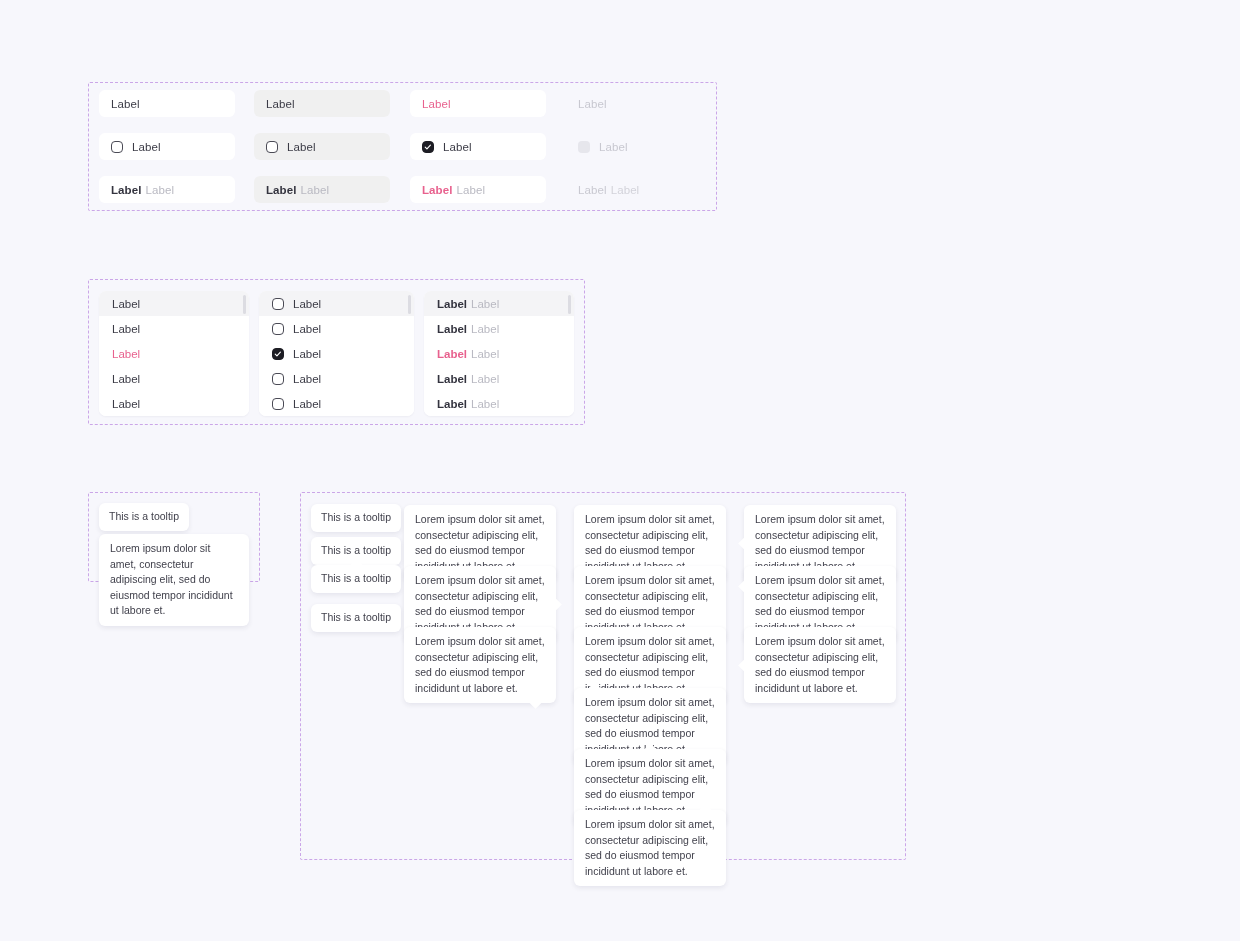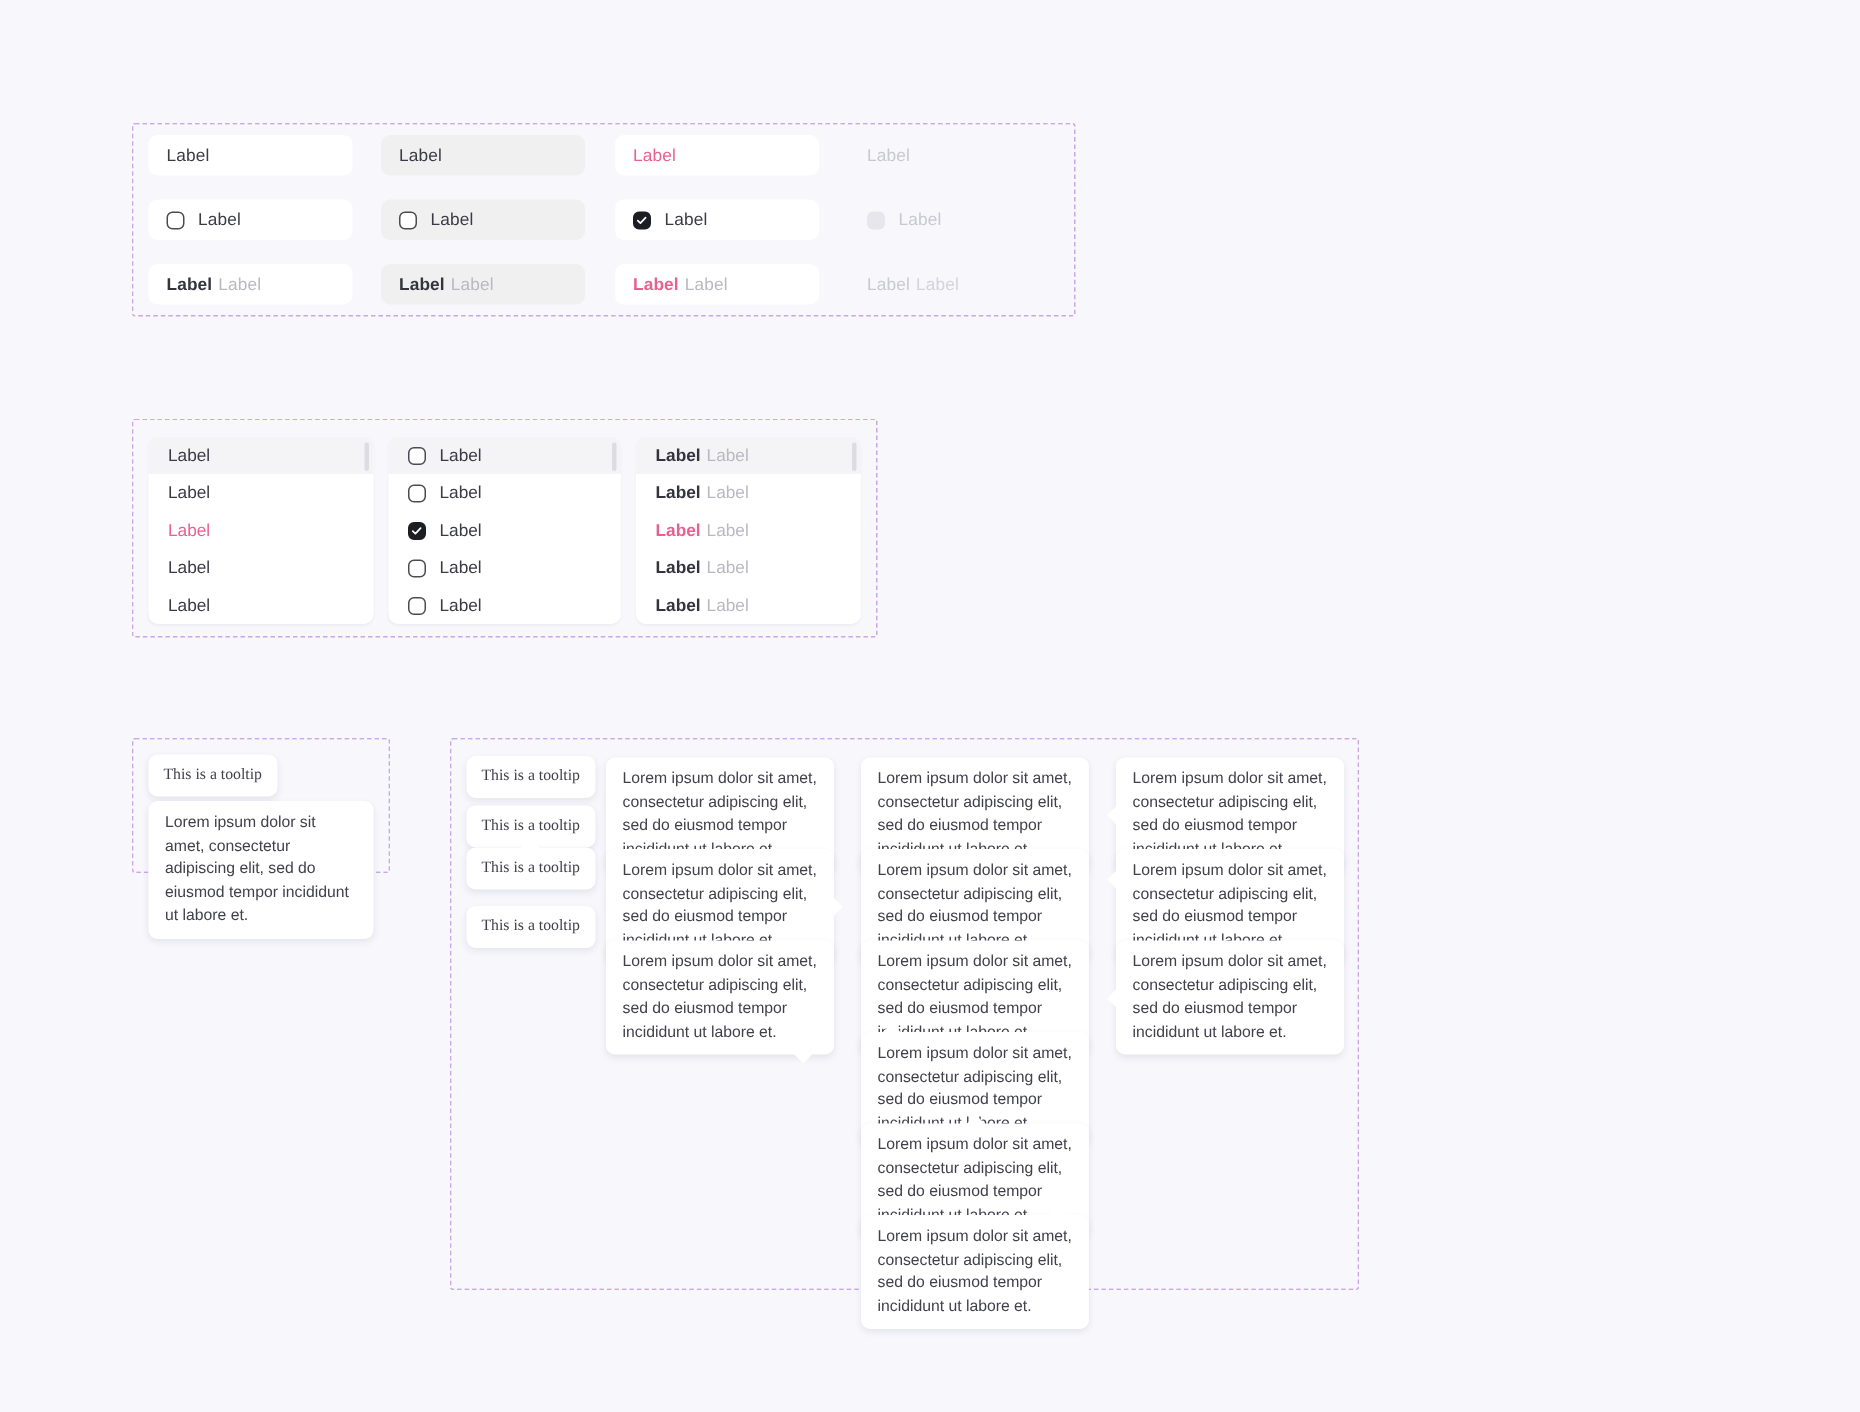--- a/index.html
+++ b/index.html
@@ -84,21 +84,21 @@
   .tip {
     position: absolute;
     background: #ffffff;
     border-radius: 6px;
     box-shadow: 0 2px 5px rgba(45,45,80,.09);
     color: #41414c;
     font-size: 10.5px;
     line-height: 15.6px;
     padding: 7px 11px;
   }
-  .tip.small { padding: 6px 10px; white-space: nowrap; font-size: 10.5px; font-family: Liberation Serif, serif; }
+  .tip.small { padding: 6px 10px; white-space: nowrap; font-size: 10.5px; }
   .tip .arw {
     position: absolute;
     width: 9px; height: 9px;
     background: #ffffff;
     transform: rotate(45deg);
   }
   .arw.bottom { bottom: -4px; left: 50%; margin-left: -4.5px; }
   .arw.top    { top: -4px;    left: 50%; margin-left: -4.5px; }
   .arw.right  { right: -4px;  top: 50%;  margin-top: -4.5px; }
   .arw.left   { left: -4px;   top: 50%;  margin-top: -4.5px; }

